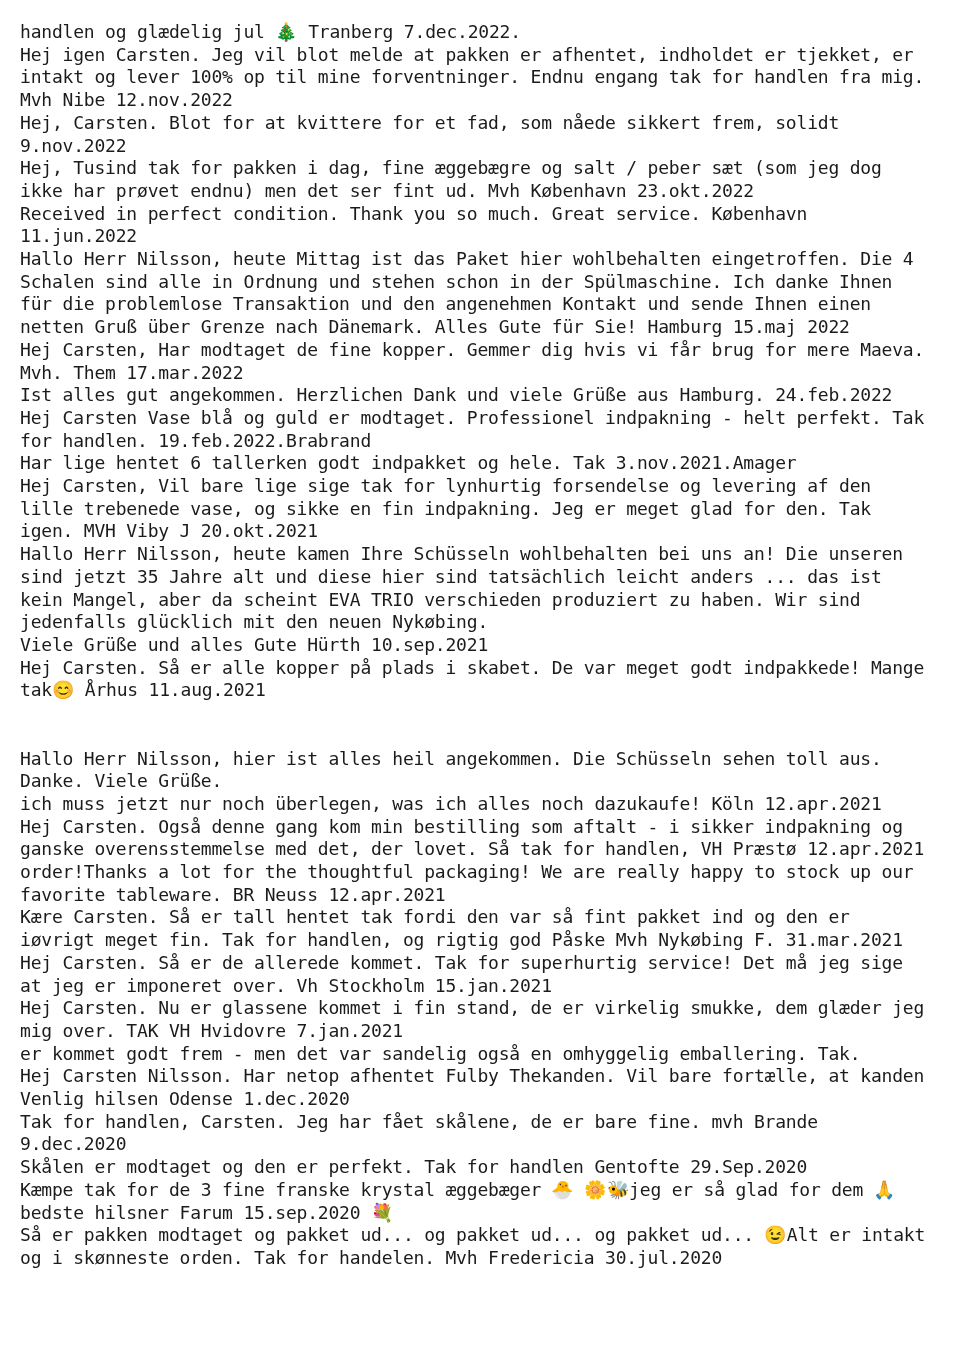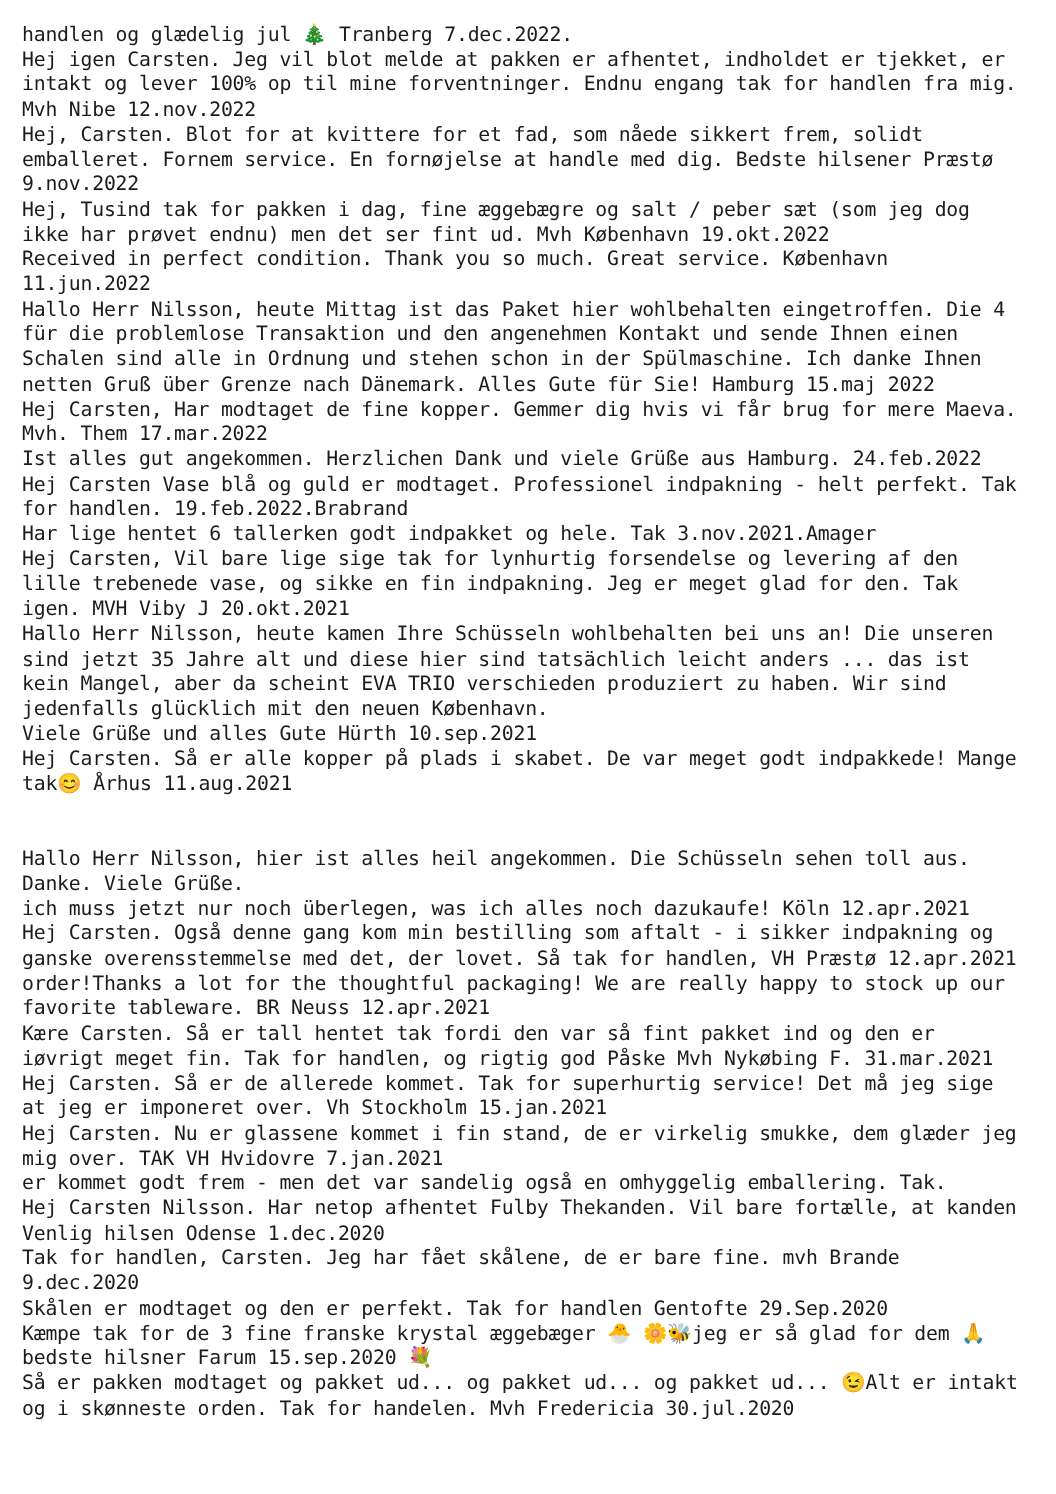--- a/index.html
+++ b/index.html
@@ -35,43 +35,42 @@
 </head>
 <body>
 
 <div class="page">
   <div class="text-block">
       <div class="line">handlen og glædelig jul 🎄 Tranberg 7.dec.2022.</div>
       <div class="line">Hej igen Carsten. Jeg vil blot melde at pakken er afhentet, indholdet er tjekket, er</div>
       <div class="line">intakt og lever 100% op til mine forventninger. Endnu engang tak for handlen fra mig.</div>
       <div class="line">Mvh Nibe 12.nov.2022</div>
       <div class="line">Hej, Carsten. Blot for at kvittere for et fad, som nåede sikkert frem, solidt</div>
-      <div class="line">emballeret. Fornem service. En fornøjelse at handle med dig. Bedste hilsener Præstø</div>
       <div class="line">9.nov.2022</div>
       <div class="line">Hej, Tusind tak for pakken i dag, fine æggebægre og salt / peber sæt (som jeg dog</div>
-      <div class="line">ikke har prøvet endnu) men det ser fint ud. Mvh København 19.okt.2022</div>
+      <div class="line">ikke har prøvet endnu) men det ser fint ud. Mvh København 23.okt.2022</div>
       <div class="line">Received in perfect condition. Thank you so much. Great service. København</div>
       <div class="line">11.jun.2022</div>
       <div class="line">Hallo Herr Nilsson, heute Mittag ist das Paket hier wohlbehalten eingetroffen. Die 4</div>
+      <div class="line">Schalen sind alle in Ordnung und stehen schon in der Spülmaschine. Ich danke Ihnen</div>
       <div class="line">für die problemlose Transaktion und den angenehmen Kontakt und sende Ihnen einen</div>
-      <div class="line">Schalen sind alle in Ordnung und stehen schon in der Spülmaschine. Ich danke Ihnen</div>
       <div class="line">netten Gruß über Grenze nach Dänemark. Alles Gute für Sie! Hamburg 15.maj 2022</div>
       <div class="line">Hej Carsten, Har modtaget de fine kopper. Gemmer dig hvis vi får brug for mere Maeva.</div>
       <div class="line">Mvh. Them 17.mar.2022</div>
       <div class="line">Ist alles gut angekommen. Herzlichen Dank und viele Grüße aus Hamburg. 24.feb.2022</div>
       <div class="line">Hej Carsten Vase blå og guld er modtaget. Professionel indpakning - helt perfekt. Tak</div>
       <div class="line">for handlen. 19.feb.2022.Brabrand</div>
       <div class="line">Har lige hentet 6 tallerken godt indpakket og hele. Tak 3.nov.2021.Amager</div>
       <div class="line">Hej Carsten, Vil bare lige sige tak for lynhurtig forsendelse og levering af den</div>
       <div class="line">lille trebenede vase, og sikke en fin indpakning. Jeg er meget glad for den. Tak</div>
       <div class="line">igen. MVH Viby J 20.okt.2021</div>
       <div class="line">Hallo Herr Nilsson, heute kamen Ihre Schüsseln wohlbehalten bei uns an! Die unseren</div>
       <div class="line">sind jetzt 35 Jahre alt und diese hier sind tatsächlich leicht anders ... das ist</div>
       <div class="line">kein Mangel, aber da scheint EVA TRIO verschieden produziert zu haben. Wir sind</div>
-      <div class="line">jedenfalls glücklich mit den neuen København.</div>
+      <div class="line">jedenfalls glücklich mit den neuen Nykøbing.</div>
       <div class="line">Viele Grüße und alles Gute Hürth 10.sep.2021</div>
       <div class="line">Hej Carsten. Så er alle kopper på plads i skabet. De var meget godt indpakkede! Mange</div>
       <div class="line">tak😊 Århus 11.aug.2021</div>
       <div class="line">&nbsp;</div>
       <div class="line">&nbsp;</div>
       <div class="line">Hallo Herr Nilsson, hier ist alles heil angekommen. Die Schüsseln sehen toll aus.</div>
       <div class="line">Danke. Viele Grüße.</div>
       <div class="line">ich muss jetzt nur noch überlegen, was ich alles noch dazukaufe! Köln 12.apr.2021</div>
       <div class="line">Hej Carsten. Også denne gang kom min bestilling som aftalt - i sikker indpakning og</div>
       <div class="line">ganske overensstemmelse med det, der lovet. Så tak for handlen, VH Præstø 12.apr.2021</div>

